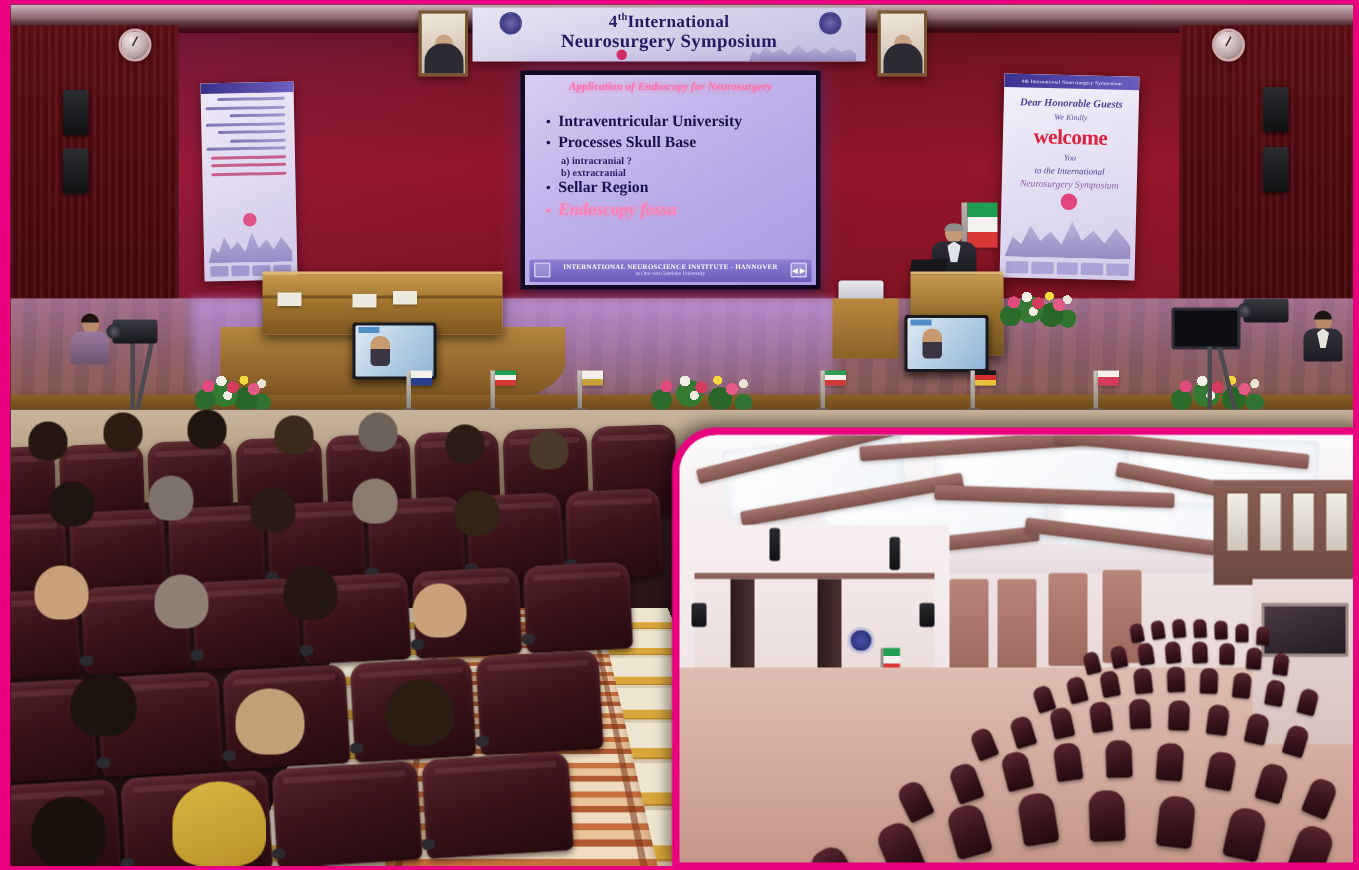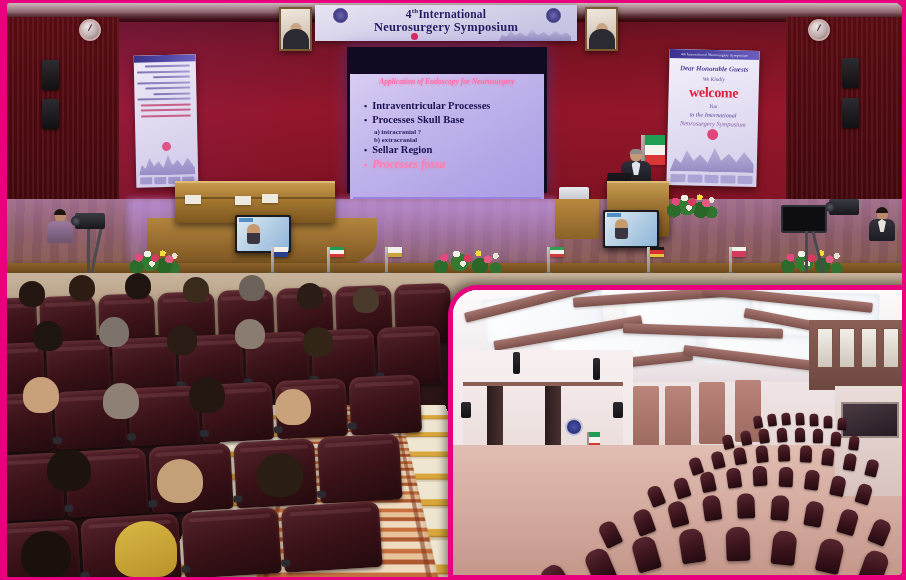--- a/index.html
+++ b/index.html
@@ -6,21 +6,21 @@
   * { margin:0; padding:0; box-sizing:border-box; }
   html,body{
     width:906px; height:580px; overflow:hidden;
     background:#e8007e;
     font-family:"Liberation Serif", serif;
   }
 
   
   #collage{
     position:relative; width:906px; height:580px;
-    background:#e8007e; overflow:hidden;border-radius:19px;
+    background:#e8007e; overflow:hidden;
   }
 
   
   .main-photo{
     position:absolute; left:7px; top:3px; width:895px; height:574px;
     overflow:hidden;
     background:#2a0509;
   }
 
   
@@ -138,21 +138,20 @@
 
   
   .screen-frame{
     position:absolute; left:340px; top:44px; width:200px; height:146px;
     background:#120a22; padding:3px;
     box-shadow:0 0 16px rgba(140,90,220,.45), 0 3px 9px rgba(0,0,0,.6);
   }
   .slide{
     position:relative; width:100%; height:100%; overflow:hidden;
     background:linear-gradient(150deg,#d9cdf2 0%,#c3b6ec 35%,#b3a5e6 70%,#a99ae2 100%);
-    margin-top:24px;
   }
   .slide-title{
     position:absolute; left:0; right:0; top:3px; text-align:center;
     font-size:7.5px; color:#ff6fa8; font-style:italic; font-weight:bold;
     text-shadow:0 0 3px rgba(255,120,180,.8);
     white-space:nowrap;
   }
   .slide-body{
     position:absolute; left:14px; right:6px; top:26px;
   }
@@ -734,35 +733,35 @@
       </div>
     </div>
 
     <div class="screen-glow"></div>
     <div class="screen-frame">
       <div class="slide">
         <div class="slide-title">Application of Endoscopy for Neurosurgery</div>
         <div class="slide-body">
           <div class="bullet">
             <span class="dot">•</span>
-            <span>Intraventricular Processes</span>
+            <span>Intraventricular University</span>
           </div>
           <div class="bullet">
             <span class="dot">•</span>
             <span>Processes Skull Base</span>
           </div>
           <div class="sub">a)  intracranial ?</div>
           <div class="sub">b)  extracranial</div>
           <div class="bullet">
             <span class="dot">•</span>
             <span>Sellar Region</span>
           </div>
           <div class="bullet highlight">
             <span class="dot">•</span>
-            <span>Processes fossa</span>
+            <span>Endoscopy fossa</span>
           </div>
         </div>
         <div class="slide-footer">
           <div class="ft-box fb-l"></div>
           <div class="ft-txt">
             <div class="ft-main">INTERNATIONAL NEUROSCIENCE INSTITUTE - HANNOVER</div>
             <div class="ft-sub">at Otto von Guericke University</div>
           </div>
           <div class="ft-box fb-r">◀ ▶</div>
         </div>

